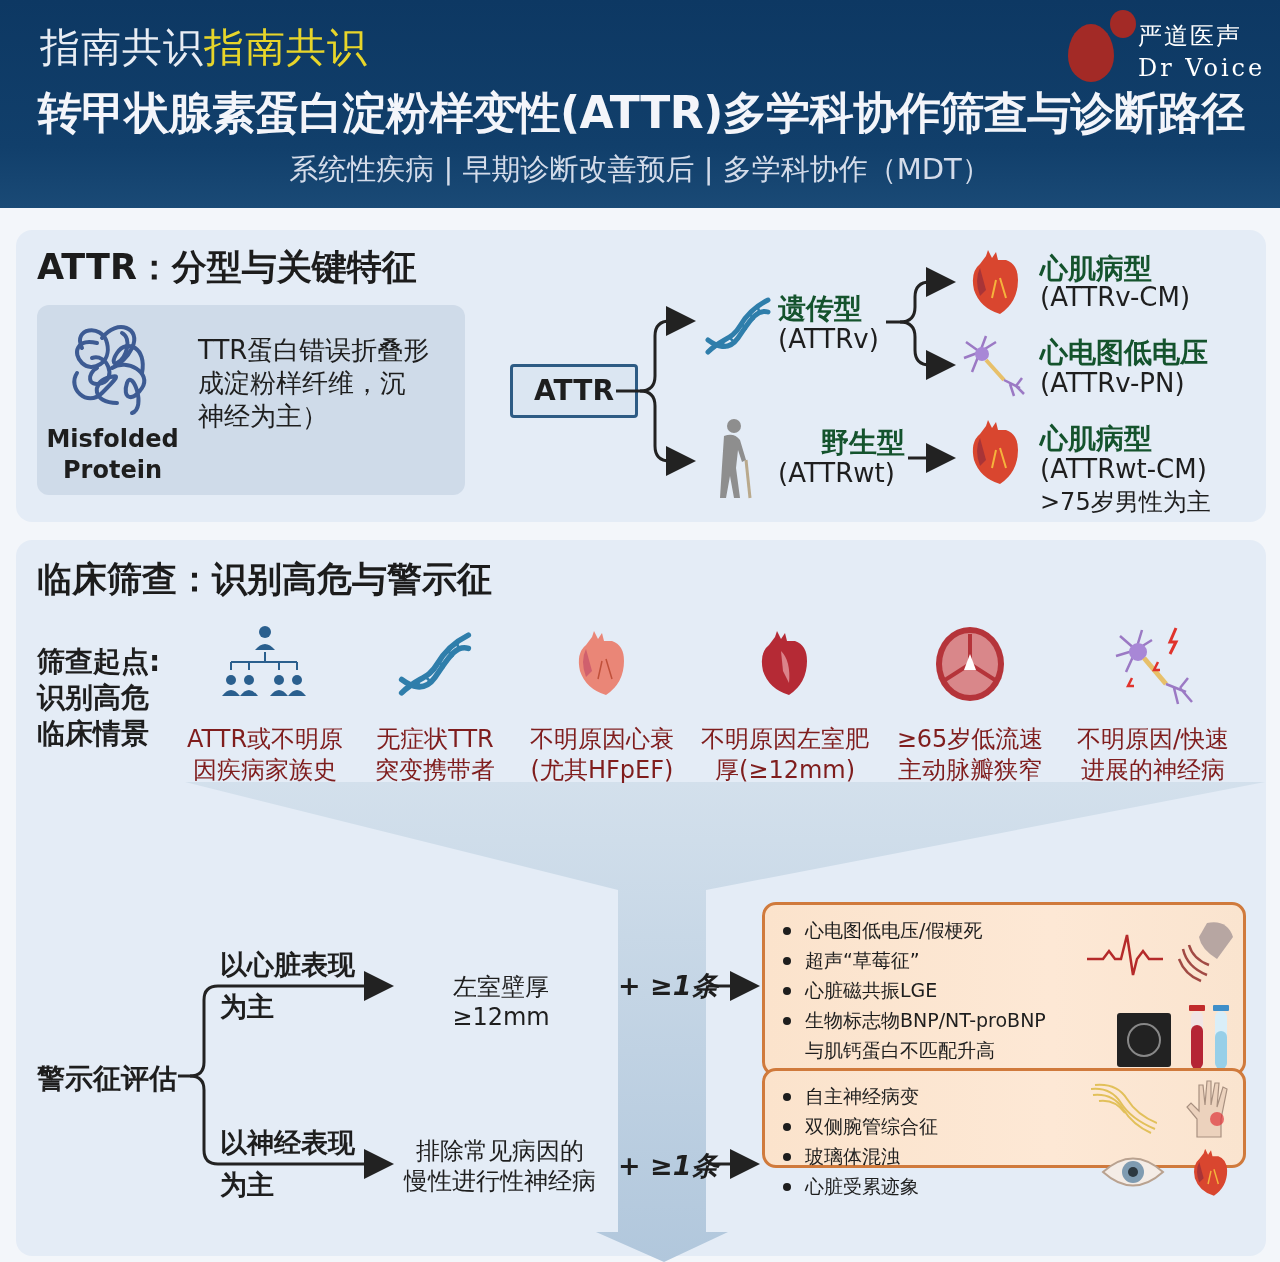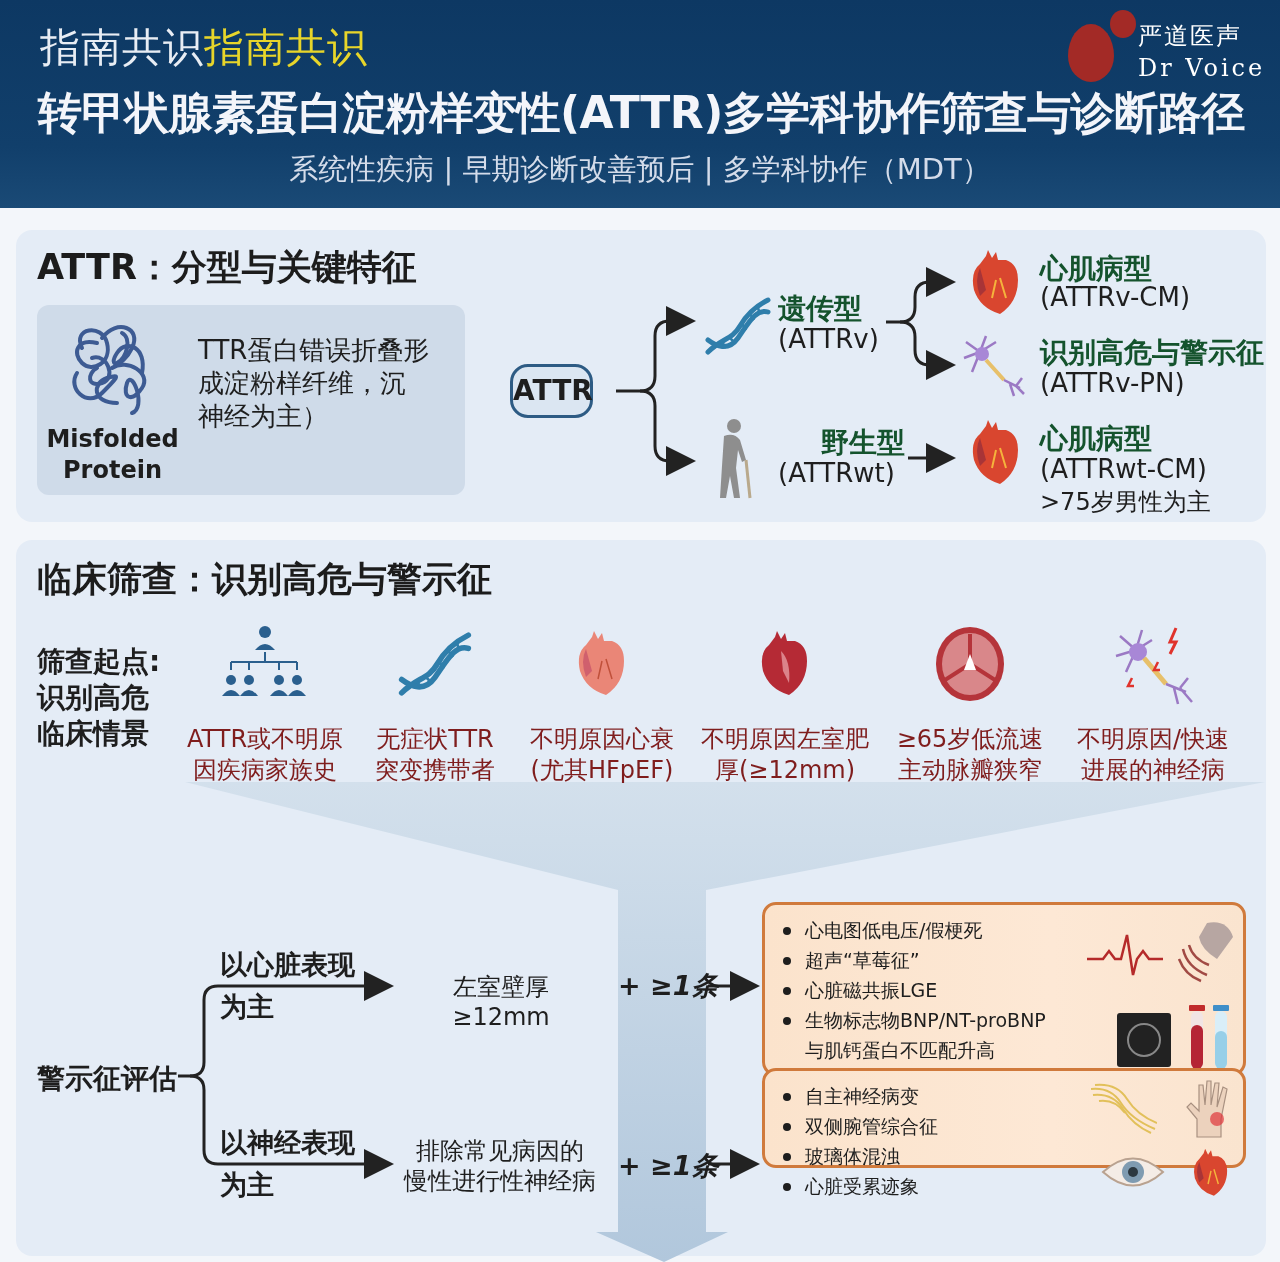--- a/index.html
+++ b/index.html
@@ -71,22 +71,22 @@
   .protein-label {
     position: absolute; left: 45px; top: 424px; width: 135px; text-align: center;
     font-size: 24px; font-weight: bold; line-height: 31px; color: #1e1e1e;
   }
   .info-text {
     position: absolute; left: 198px; top: 334px; width: 260px;
     font-size: 26px; line-height: 33px; color: #1e1e1e;
   }
 
   .attr-node {
-    position: absolute; left: 510px; top: 364px; width: 83px; height: 54px;
-    border: 3px solid #2d5b84; border-radius: 18px; background: #dbe6f2;
+    position: absolute; left: 510px; top: 364px; width: 128px; height: 54px;
+    border: 3px solid #2d5b84; border-radius: 4px; background: #dbe6f2;
     font-size: 28px; font-weight: bold; text-align: center; line-height: 48px;
   }
   .tree-svg { position: absolute; left: 0; top: 0; width: 1280px; height: 1262px; pointer-events: none; }
 
   .type-name { position: absolute; font-size: 28px; font-weight: bold; color: #14532d; }
   .type-code { position: absolute; font-size: 26px; color: #1e1e1e; }
 
   
   .start-label {
     position: absolute; left: 37px; top: 644px;
@@ -216,21 +216,21 @@
 <div class="type-code" style="left:1040px; top:282px;">(ATTRv-CM)</div>
 
 <svg style="position:absolute; left:960px; top:332px; width:72px; height:68px;" viewBox="0 0 72 68">
   <g stroke="#9b79c4" stroke-width="2.5" fill="none">
     <path d="M20 20 L6 10 M20 20 L4 26 M20 20 L12 40 M20 20 L26 4 M20 20 L36 10"></path>
   </g>
   <circle cx="22" cy="22" r="7" fill="#a887d6"></circle>
   <path d="M26 28 L44 48" stroke="#e7c06a" stroke-width="4"></path>
   <path d="M44 48 L60 56 M56 54 L62 46 M56 54 L64 62 M50 52 L54 64" stroke="#9b79c4" stroke-width="2.5" fill="none"></path>
 </svg>
-<div class="type-name" style="left:1040px; top:334px;">识别高危与警示征</div>
+<div class="type-name" style="left:1040px; top:334px;">心电图低电压</div>
 <div class="type-code" style="left:1040px; top:368px;">(ATTRv-PN)</div>
 
 <svg style="position:absolute; left:966px; top:420px; width:60px; height:66px;" viewBox="0 0 60 66">
   <path d="M20 6 L22 0 L26 8 L30 2 L32 10 L40 10 Q52 14 52 30 Q52 52 34 64 Q14 58 8 40 Q4 22 14 14 Z" fill="#d9462f"></path>
   <path d="M14 18 Q8 30 14 46 L20 40 Z" fill="#9b2f3a" opacity="0.8"></path>
   <path d="M30 30 L26 48 M34 28 L40 48" stroke="#f5b33c" stroke-width="2"></path>
 </svg>
 <div class="type-name" style="left:1040px; top:420px;">心肌病型</div>
 <div class="type-code" style="left:1040px; top:454px;">(ATTRwt-CM)</div>
 <div class="type-code" style="left:1040px; top:486px; font-size:24px;">&gt;75岁男性为主</div>

